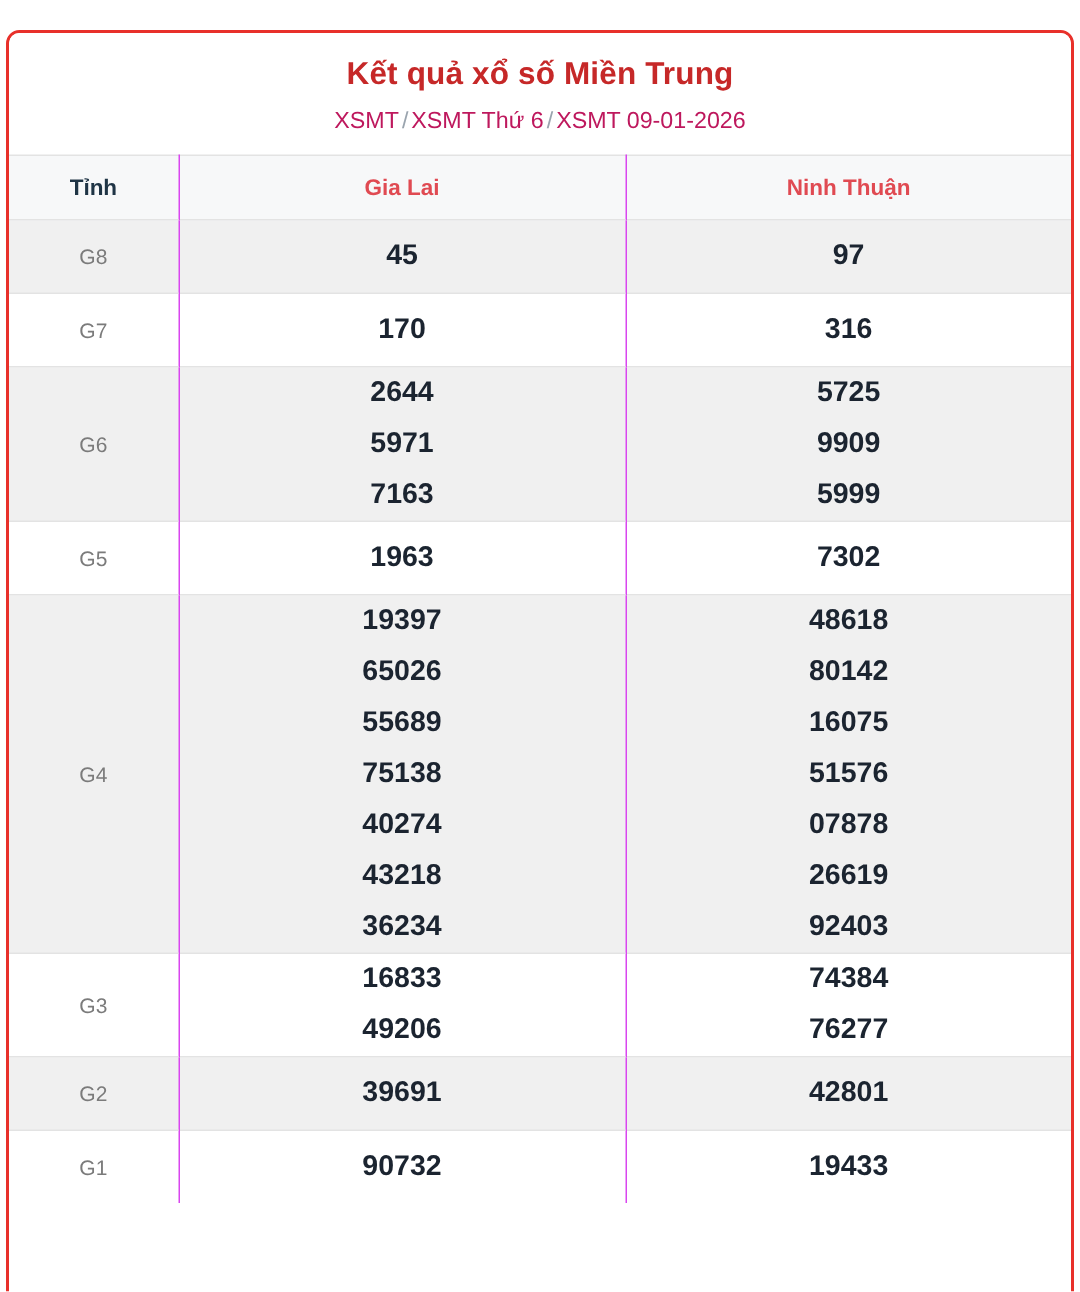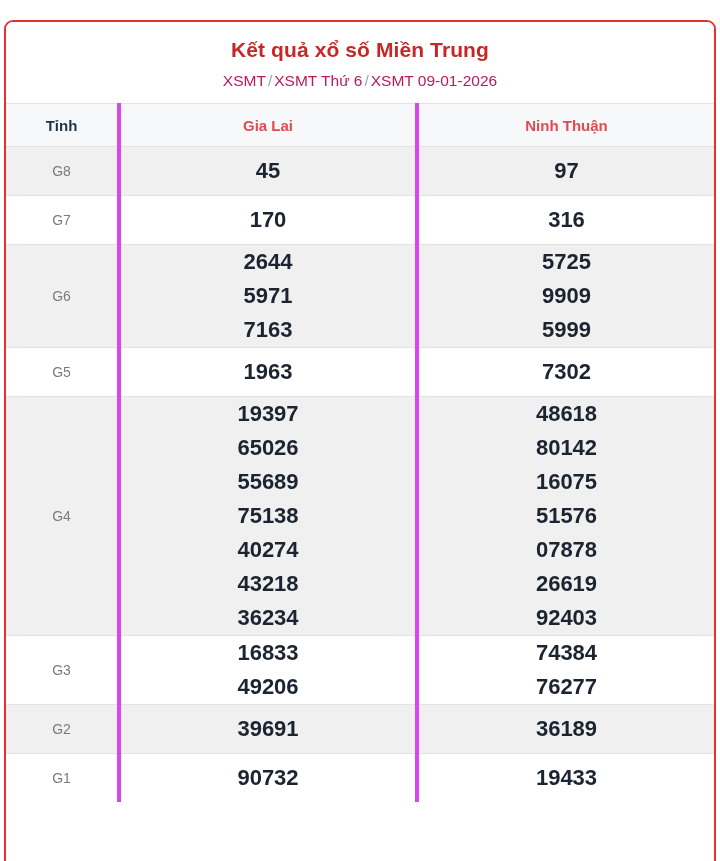--- a/index.html
+++ b/index.html
@@ -69,21 +69,21 @@
     border-collapse: collapse;
     table-layout: fixed;
   }
   table.results col.c-tinh   { width: 113px; }
   table.results col.c-prov1  { width: 298px; }
   table.results col.c-prov2  { width: 297px; }
 
   table.results th,
   table.results td {
     border-top: 1px solid #e3e3e3;
-    border-right: 4px solid #d946ef;
+    border-right: 1px solid #d946ef;
     text-align: center;
     vertical-align: middle;
     padding: 0;
   }
   table.results th:last-child,
   table.results td:last-child {
     border-right: none;
   }
 
   thead th {
@@ -101,21 +101,21 @@
 
   tbody tr.shade > td { background: #f0f0f0; }
   tbody tr.plain > td { background: #ffffff; }
 
   td.lbl {
     font-size: 14px;
     color: #7b7b7b;
     font-weight: normal;
   }
   td.nums {
-    font-size: 22px;
+    font-size: 19px;
     font-weight: bold;
     color: #1b2430;
     line-height: 34px;
     padding: 7px 4px;
   }
   td.nums .n { display: block; }
 
   
   td.nums.gdb {
     color: #fb2b10;
@@ -227,21 +227,21 @@
               <span class="n">74384</span>
               <span class="n">76277</span>
             </td>
           </tr>
           <tr class="shade r-g2">
             <td class="lbl">G2</td>
             <td class="nums">
               <span class="n">39691</span>
             </td>
             <td class="nums">
-              <span class="n">36189</span>
+              <span class="n">42801</span>
             </td>
           </tr>
           <tr class="plain r-g1">
             <td class="lbl">G1</td>
             <td class="nums">
               <span class="n">90732</span>
             </td>
             <td class="nums">
               <span class="n">19433</span>
             </td>

